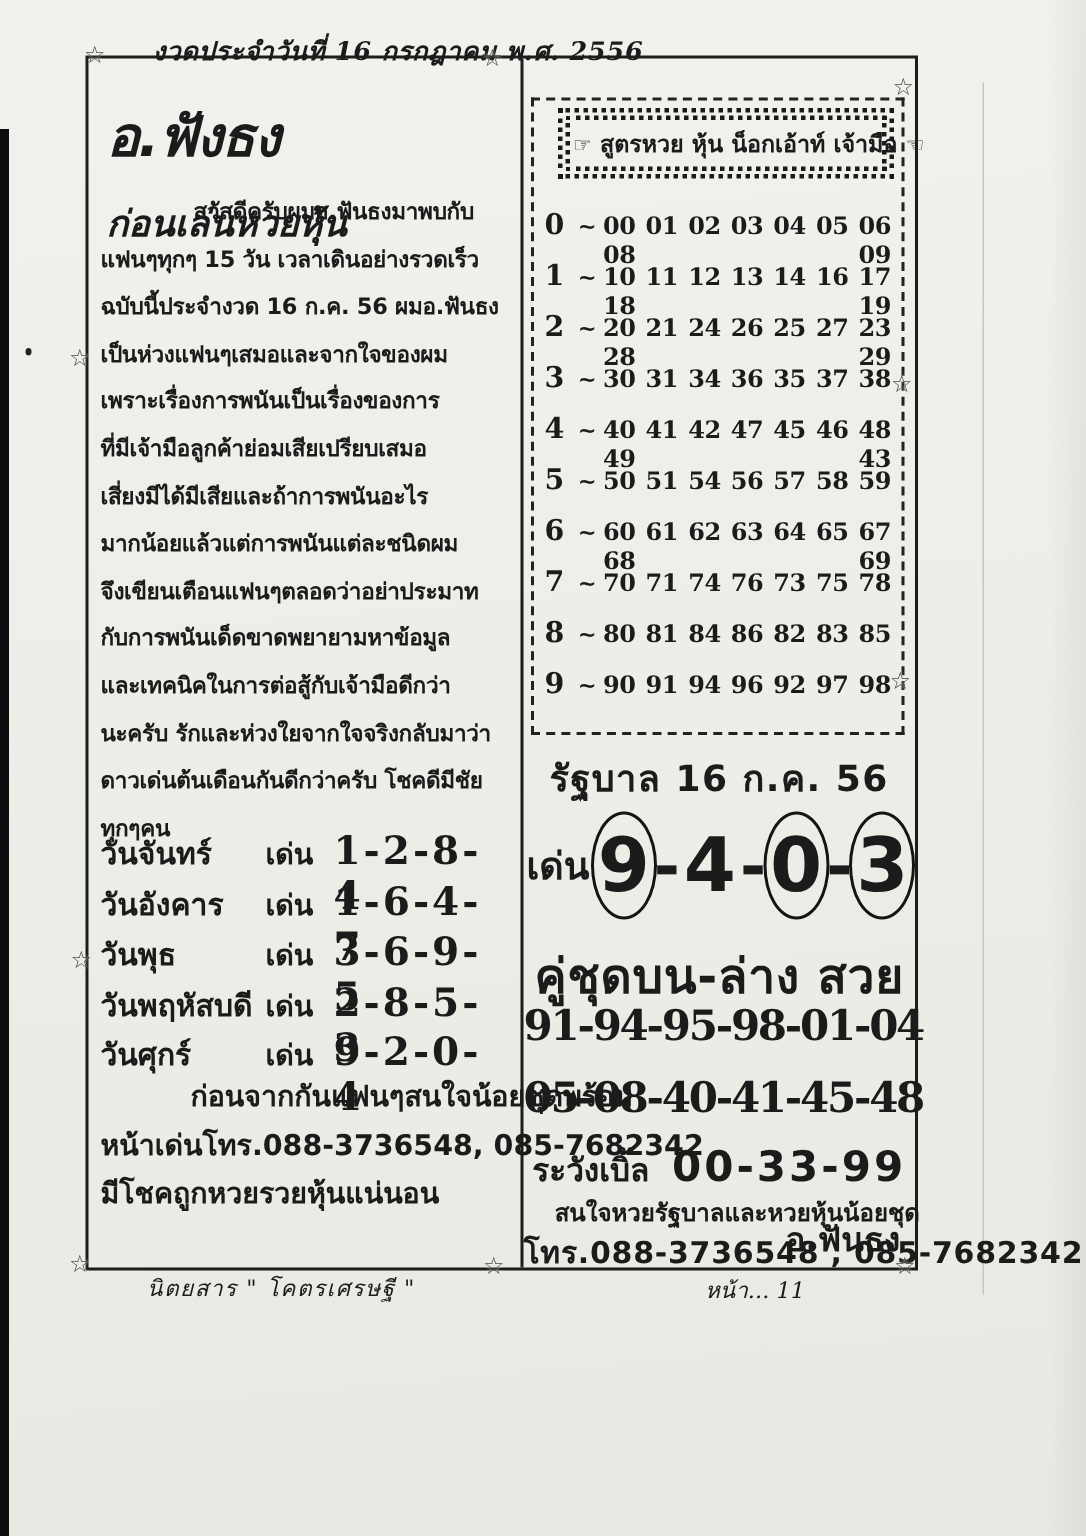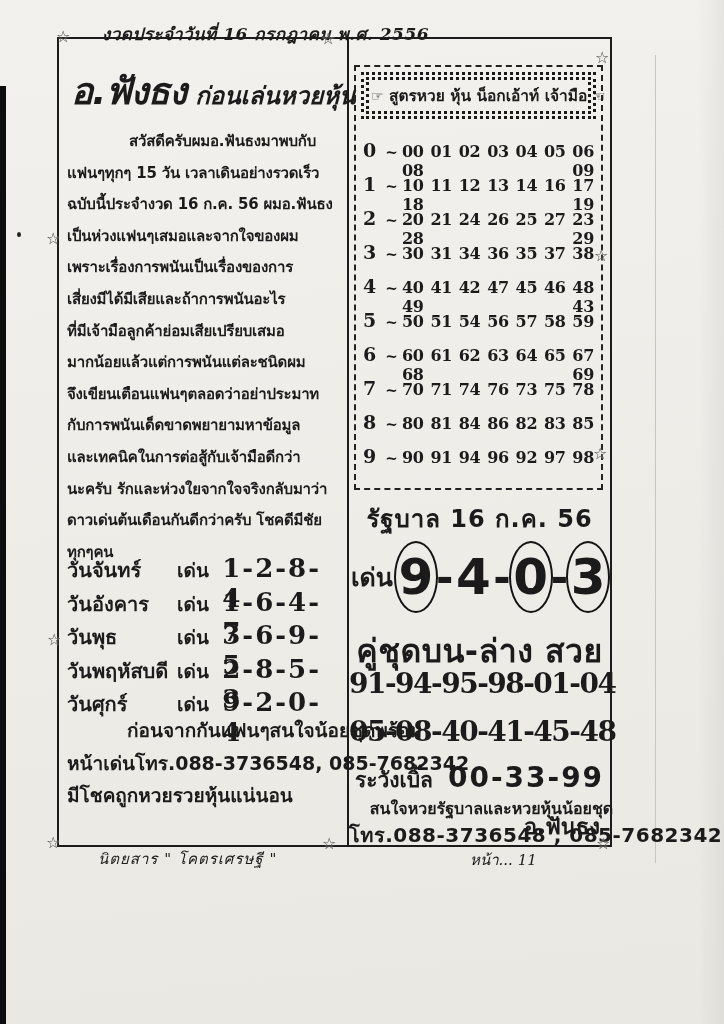--- a/index.html
+++ b/index.html
@@ -16,39 +16,39 @@
   .header-date{position:absolute;left:62px;top:20px;font-family:"DejaVu Serif",serif;
         font-style:italic;font-weight:700;font-size:17px;letter-spacing:0.5px;margin-left:40px;}
   
   .main-box{position:absolute;left:57px;top:37px;width:551px;height:806px;border:2px solid #1c1c1c;}
   .divider{position:absolute;left:288px;top:0;width:0;height:100%;border-left:2px solid #1c1c1c;}
   
   .star{position:absolute;font-size:16px;color:#4a4a4a;line-height:1;
         text-shadow:0 0 2px #efede8;z-index:5;}
   
   .title-row{position:absolute;left:12px;top:22px;width:270px;display:flex;
-        align-items:baseline;gap:9px;white-space:nowrap;}
+        align-items:baseline;gap:9px;white-space:nowrap;flex-direction:column;}
   .title-author{font-size:37px;font-weight:800;font-style:italic;letter-spacing:-1px;}
   .title-rest{font-size:24px;font-weight:800;font-style:italic;}
   .body-lines{position:absolute;left:8px;top:90px;width:272px;}
   .body-line{height:31.6px;font-size:15px;font-weight:700;white-space:nowrap;letter-spacing:-0.2px;}
   .body-line.indent{text-indent:62px;}
   .days{position:absolute;left:8px;top:514px;width:272px;}
   .day-row{height:33.6px;display:flex;align-items:baseline;}
   .day-name{width:112px;font-size:20px;font-weight:800;}
   .day-key{width:46px;font-size:19px;font-weight:700;}
   .day-nums{font-family:"DejaVu Serif",serif;font-size:26px;font-weight:800;letter-spacing:2px;}
   .closing{position:absolute;left:8px;top:676px;width:272px;}
   .closing-line{height:32.5px;font-size:19px;font-weight:700;white-space:nowrap;}
   .closing-line.indent{text-indent:60px;}
   .signature{position:absolute;right:10px;top:770px;font-size:22px;font-weight:800;}
   
   .right-col{position:absolute;left:290px;top:0;width:261px;height:100%;}
   .formula-box{position:absolute;left:5px;top:26px;width:245px;height:421px;border:2px dashed #222;}
-  .formula-header{position:absolute;left:5px;top:5px;right:5px;border:3px dotted #1a1a1a;padding:2px;}
+  .formula-header{position:absolute;left:16px;top:5px;right:5px;border:3px dotted #1a1a1a;padding:2px;}
   .formula-header-inner{border:3px dotted #1a1a1a;padding:3px 2px;text-align:center;
         font-size:15.5px;font-weight:800;white-space:nowrap;}
   .hand-icon{font-size:14px;font-weight:400;}
   .grid-rows{position:absolute;left:7px;top:72px;right:7px;}
   .grid-row{height:34px;display:flex;align-items:baseline;
         font-family:"DejaVu Serif",serif;font-weight:800;}
   .g-digit{width:18px;font-size:19px;}
   .g-tilde{width:21px;font-size:15px;text-align:center;}
   .g-nums{flex:1;font-size:16px;letter-spacing:-0.3px;text-align:justify;text-align-last:justify;}
   .gov-heading{position:absolute;left:0;top:460px;width:100%;text-align:center;
@@ -97,22 +97,22 @@
       <span class="title-author">อ.ฟังธง</span>
       <span class="title-rest">ก่อนเล่นหวยหุ้น</span>
     </div>
 
     <div class="body-lines">
       <div class="body-line indent">สวัสดีครับผมอ.ฟันธงมาพบกับ</div>
       <div class="body-line">แฟนๆทุกๆ 15 วัน เวลาเดินอย่างรวดเร็ว</div>
       <div class="body-line">ฉบับนี้ประจำงวด 16 ก.ค. 56 ผมอ.ฟันธง</div>
       <div class="body-line">เป็นห่วงแฟนๆเสมอและจากใจของผม</div>
       <div class="body-line">เพราะเรื่องการพนันเป็นเรื่องของการ</div>
+      <div class="body-line">ที่มีเจ้ามือลูกค้าย่อมเสียเปรียบเสมอ</div>
       <div class="body-line">เสี่ยงมีได้มีเสียและถ้าการพนันอะไร</div>
-      <div class="body-line">ที่มีเจ้ามือลูกค้าย่อมเสียเปรียบเสมอ</div>
       <div class="body-line">มากน้อยแล้วแต่การพนันแต่ละชนิดผม</div>
       <div class="body-line">จึงเขียนเตือนแฟนๆตลอดว่าอย่าประมาท</div>
       <div class="body-line">กับการพนันเด็ดขาดพยายามหาข้อมูล</div>
       <div class="body-line">และเทคนิคในการต่อสู้กับเจ้ามือดีกว่า</div>
       <div class="body-line">นะครับ รักและห่วงใยจากใจจริงกลับมาว่า</div>
       <div class="body-line">ดาวเด่นต้นเดือนกันดีกว่าครับ โชคดีมีชัย</div>
       <div class="body-line">ทุกๆคน</div>
     </div>
 
     <div class="days">

